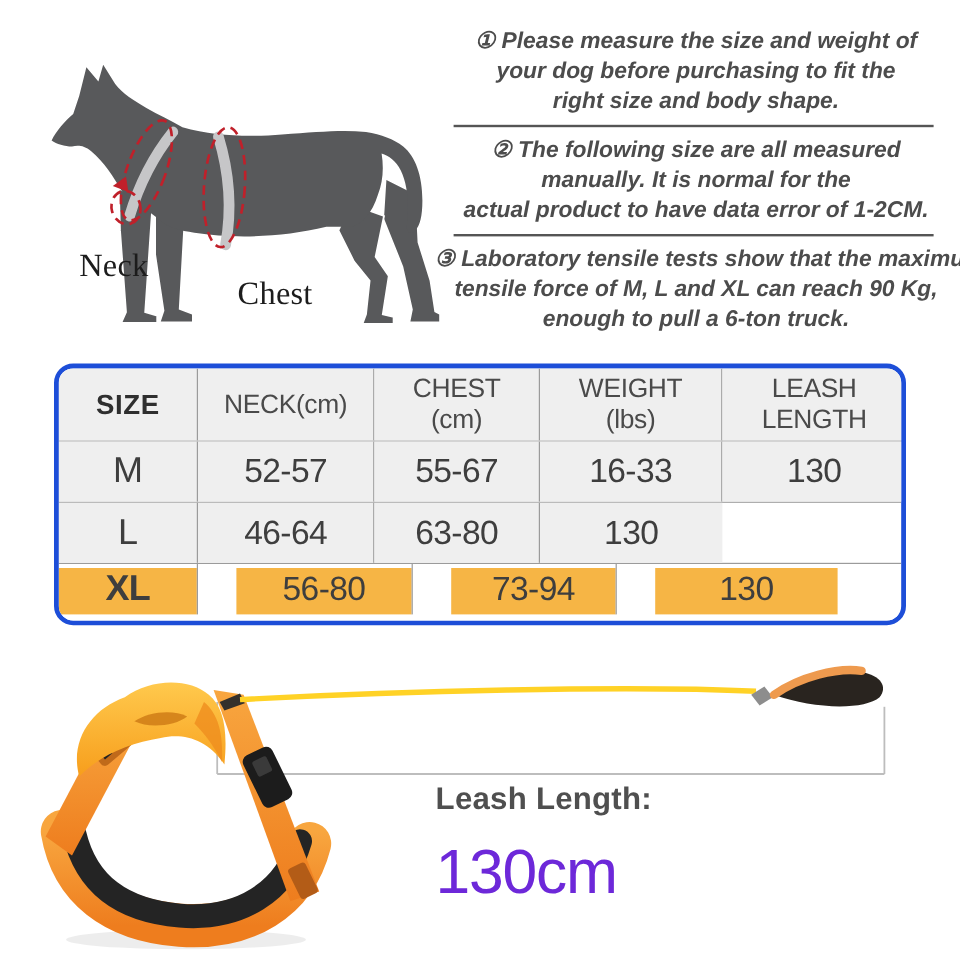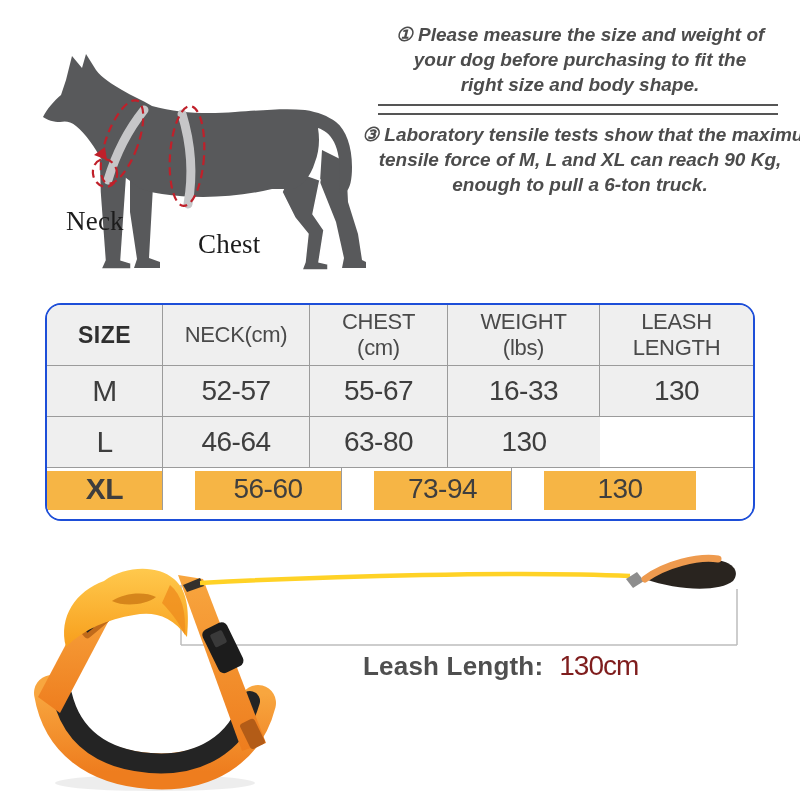--- a/index.html
+++ b/index.html
@@ -18,21 +18,21 @@
   
   .notes{position:absolute;left:362px;top:22px;width:436px;font-style:italic;}
   .note-line{
     text-align:center;font-weight:700;font-size:19px;line-height:25px;color:#4c4c4c;
     white-space:nowrap;
   }
   .note-divider{border:0;border-top:2px solid #555;margin:7px 20px 7px 16px;}
   
   .size-table{
     position:absolute;left:45px;top:303px;width:710px;height:218px;
-    border:2px solid #1d4ed8;border-radius:16px;overflow:hidden;background:#fff;
+    border:4px solid #1d4ed8;border-radius:16px;overflow:hidden;background:#fff;
     box-sizing:border-box;
   }
   .trow{display:grid;grid-template-columns:116px 147px 138px 152px 153px;}
   .trow.head{height:60px;}
   .trow.body{height:50px;border-top:1.5px solid #9b9b9b;}
   .trow.body.hl{height:42px;gap:32px;}
   .td,.th{
     display:flex;flex-direction:column;justify-content:center;align-items:center;
     background:#efefef;box-sizing:border-box;
   }
@@ -41,24 +41,24 @@
   .th .b1{display:block;}
   .th-size{font-weight:700;font-size:23px;color:#2f2f2f;letter-spacing:0.5px;}
   .td{font-size:28px;color:#3e3e3e;letter-spacing:-0.5px;}
   .td.size{font-size:30px;}
   .hl .td{background:linear-gradient(to bottom,#ffffff 0 3px,#F6B545 3px 100%);}
   .hl .td.size{font-weight:700;}
   .tfoot{height:12px;background:#fff;}
   
   .bottom{position:absolute;left:0;top:545px;width:800px;height:255px;}
   .leash-info{
-    position:absolute;left:363px;top:650px;display:flex;align-items:baseline;gap:16px;
+    position:absolute;left:363px;top:650px;display:flex;align-items:baseline;gap:16px;flex-direction:column;
   }
   .leash-label{font-size:26px;font-weight:700;color:#4f4f4f;letter-spacing:0.2px;}
-  .leash-value{font-size:28px;font-weight:400;color:#7f1d1d;letter-spacing:-1px;}
+  .leash-value{font-size:52px;font-weight:400;color:#6d28d9;letter-spacing:-1px;}
 </style>
 </head>
 <body>
 
 <div class="canvas">
 
   <div class="dog-diagram">
     <svg width="360" height="250" viewBox="0 0 360 250">
 
       <g fill="#58595b">
@@ -109,20 +109,25 @@
     <div class="diagram-label chest-label">Chest</div>
   </div>
 
   <div class="notes">
     <div class="note">
       <div class="note-line">① Please measure the size and weight of</div>
       <div class="note-line">your dog before purchasing to fit the</div>
       <div class="note-line">right size and body shape.</div>
     </div>
     <hr class="note-divider">
+    <div class="note">
+      <div class="note-line">② The following size are all measured</div>
+      <div class="note-line">manually. It is normal for the</div>
+      <div class="note-line">actual product to have data error of 1-2CM.</div>
+    </div>
     <hr class="note-divider">
     <div class="note">
       <div class="note-line">③ Laboratory tensile tests show that the maximum</div>
       <div class="note-line">tensile force of M, L and XL can reach 90 Kg,</div>
       <div class="note-line">enough to pull a 6-ton truck.</div>
     </div>
   </div>
 
   <div class="size-table">
     <div class="trow head">
@@ -156,21 +161,21 @@
 
     <div class="trow body">
       <div class="td size">L</div>
       <div class="td">46-64</div>
       <div class="td">63-80</div>
       <div class="td">130</div>
     </div>
 
     <div class="trow body hl">
       <div class="td size">XL</div>
-      <div class="td">56-60</div>
+      <div class="td">56-80</div>
       <div class="td">73-94</div>
       <div class="td">130</div>
     </div>
 
     <div class="tfoot"></div>
   </div>
 
   <div class="bottom">
     <svg width="800" height="255" viewBox="0 0 800 255">
       <defs>

